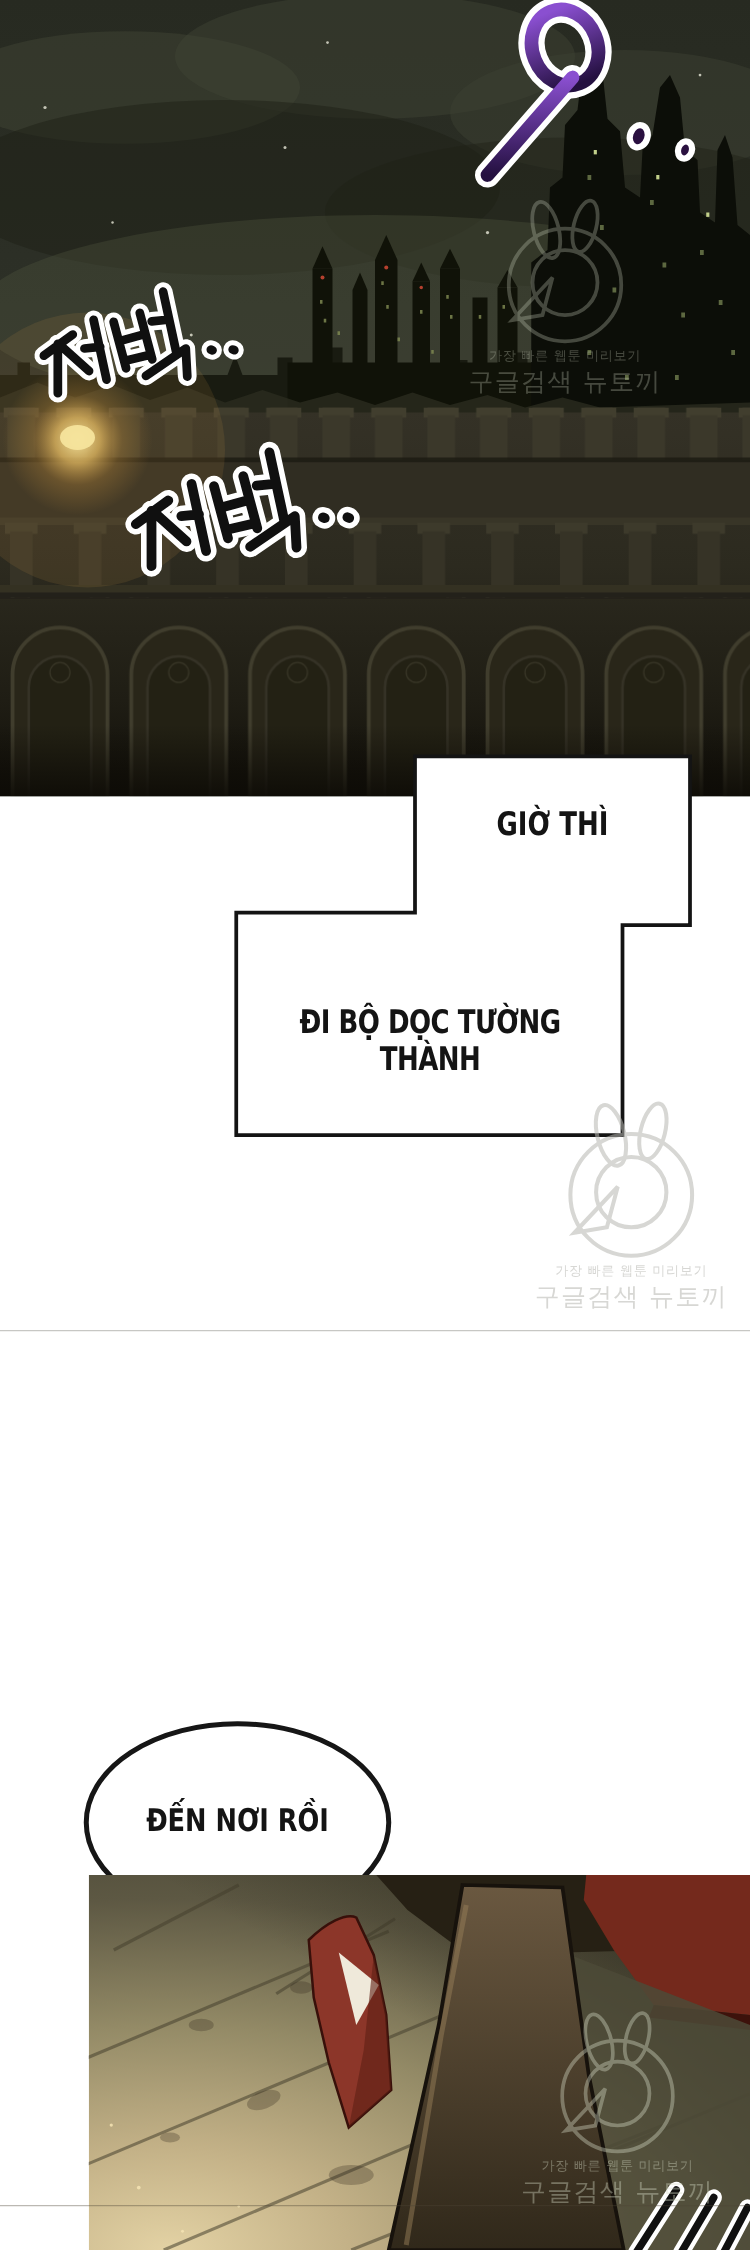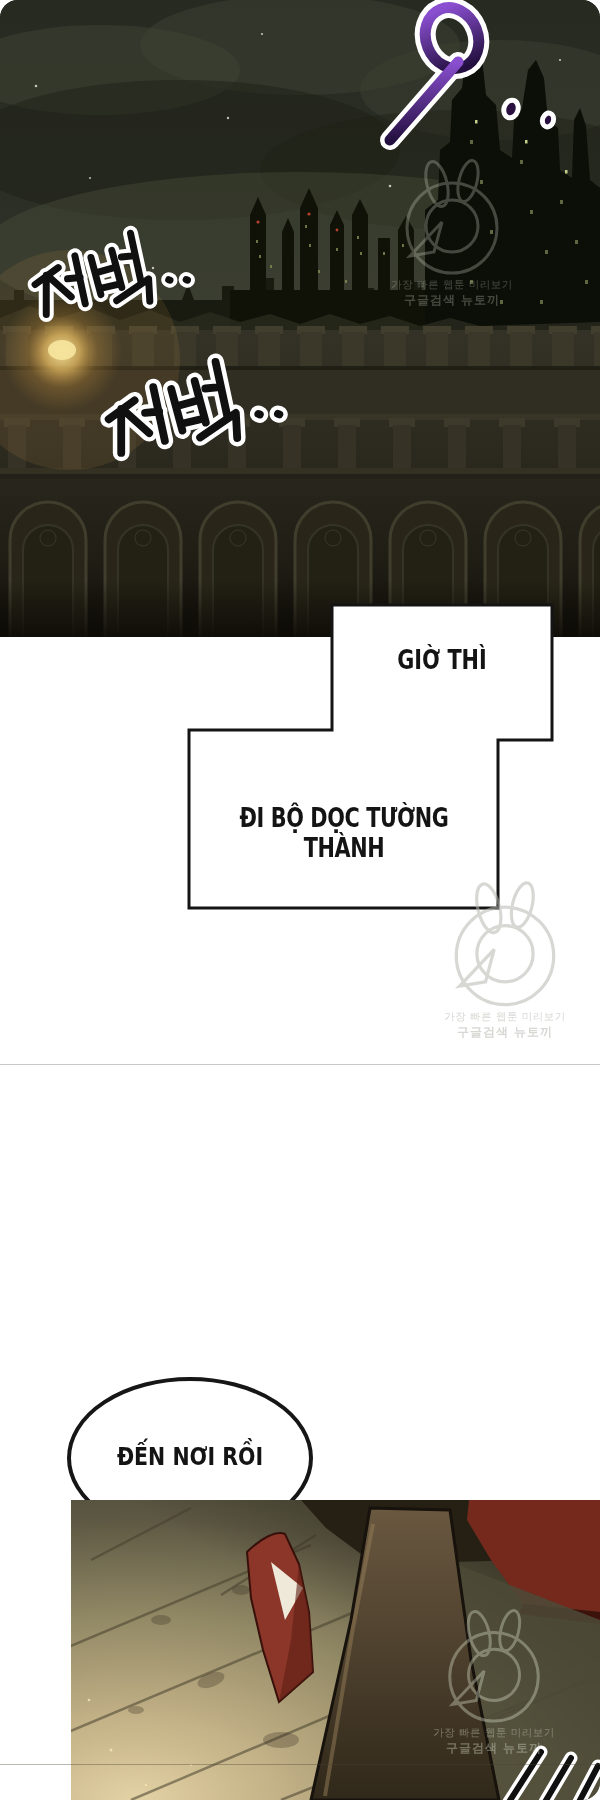--- a/index.html
+++ b/index.html
@@ -1,34 +1,34 @@
 <!DOCTYPE html>
 <html><head>
 <meta charset="utf-8">
 <style>
   html,body{margin:0;padding:0;background:#ffffff;}
   .page{position:relative;width:600px;height:1800px;background:#ffffff;overflow:hidden;
-        font-family:"DejaVu Sans","Liberation Sans",sans-serif;border-radius:18px;}
+        font-family:"DejaVu Sans","Liberation Sans",sans-serif;}
   .abs{position:absolute;}
   .sr{position:absolute;opacity:0;pointer-events:none;font-size:8px;}
 
   
   .panel-top{left:0;top:0;width:600px;height:637px;background:#23261d;}
   .panel-top svg{display:block;}
 
   
   .caption{color:#141414;font-weight:bold;text-align:center;transform:scaleX(0.8);transform-origin:center;}
   .caption-1{left:332px;top:646px;width:220px;font-size:26px;line-height:28px;}
   .caption-2{left:190px;top:803px;width:308px;font-size:26px;line-height:30px;letter-spacing:-0.5px;}
 
   
   .watermark{text-align:center;pointer-events:none;}
   .watermark svg{display:block;margin:0 auto;}
   .wm-line1{font-size:10.5px;letter-spacing:0.5px;white-space:nowrap;}
-  .wm-line2{font-size:12px;font-weight:bold;letter-spacing:1px;white-space:nowrap;}
+  .wm-line2{font-size:20px;font-weight:normal;letter-spacing:1px;white-space:nowrap;}
   .wm-top{left:358px;top:156px;width:188px;color:#c9cfbc;opacity:0.30;}
   .wm-mid{left:405px;top:878px;width:200px;color:#b7b7b1;opacity:0.55;}
   .wm-bottom{left:398px;top:1606px;width:192px;color:#d9dfca;opacity:0.38;}
 
   .divider{left:0;top:1064px;width:600px;height:1px;background:#c7c7c4;}
   .gap-line{left:0;top:1764px;width:600px;height:1px;background:rgba(75,68,52,0.38);}
 
   .bubble-text{left:70px;top:1442px;width:240px;text-align:center;color:#141414;
                font-weight:bold;font-size:25px;transform:scaleX(0.82);transform-origin:center;}
 

